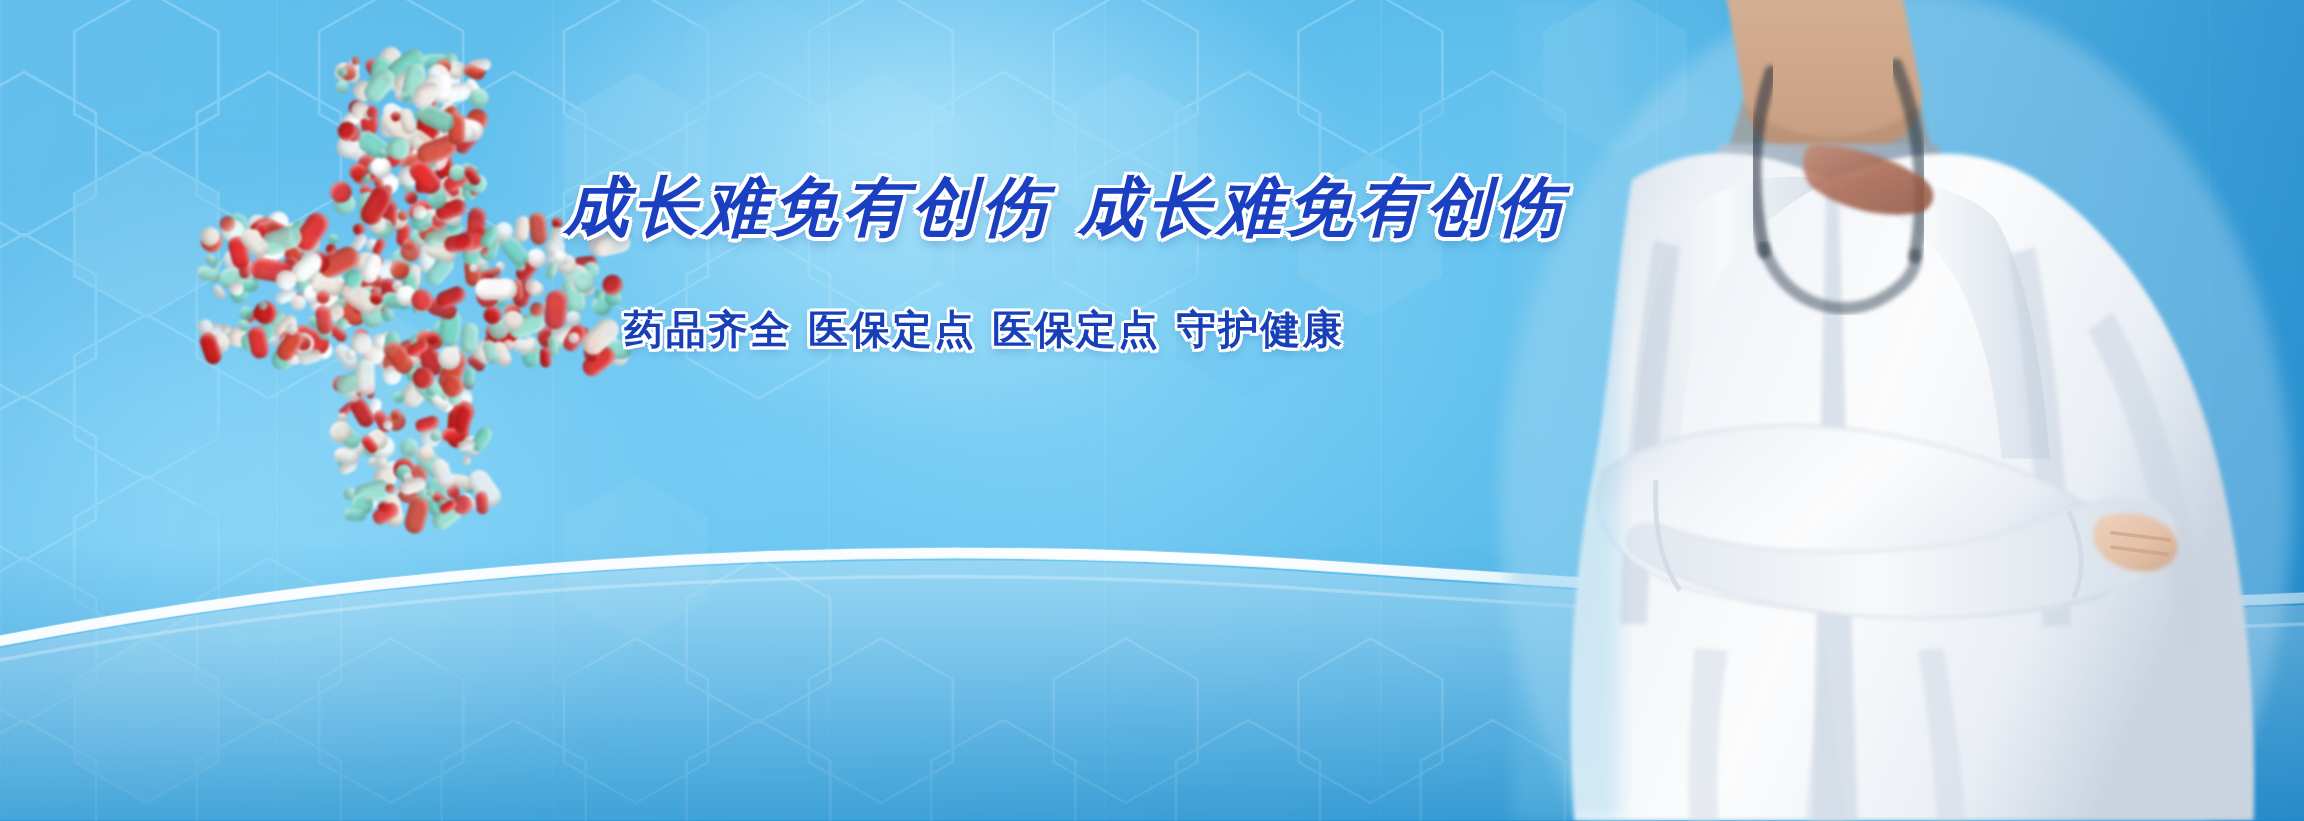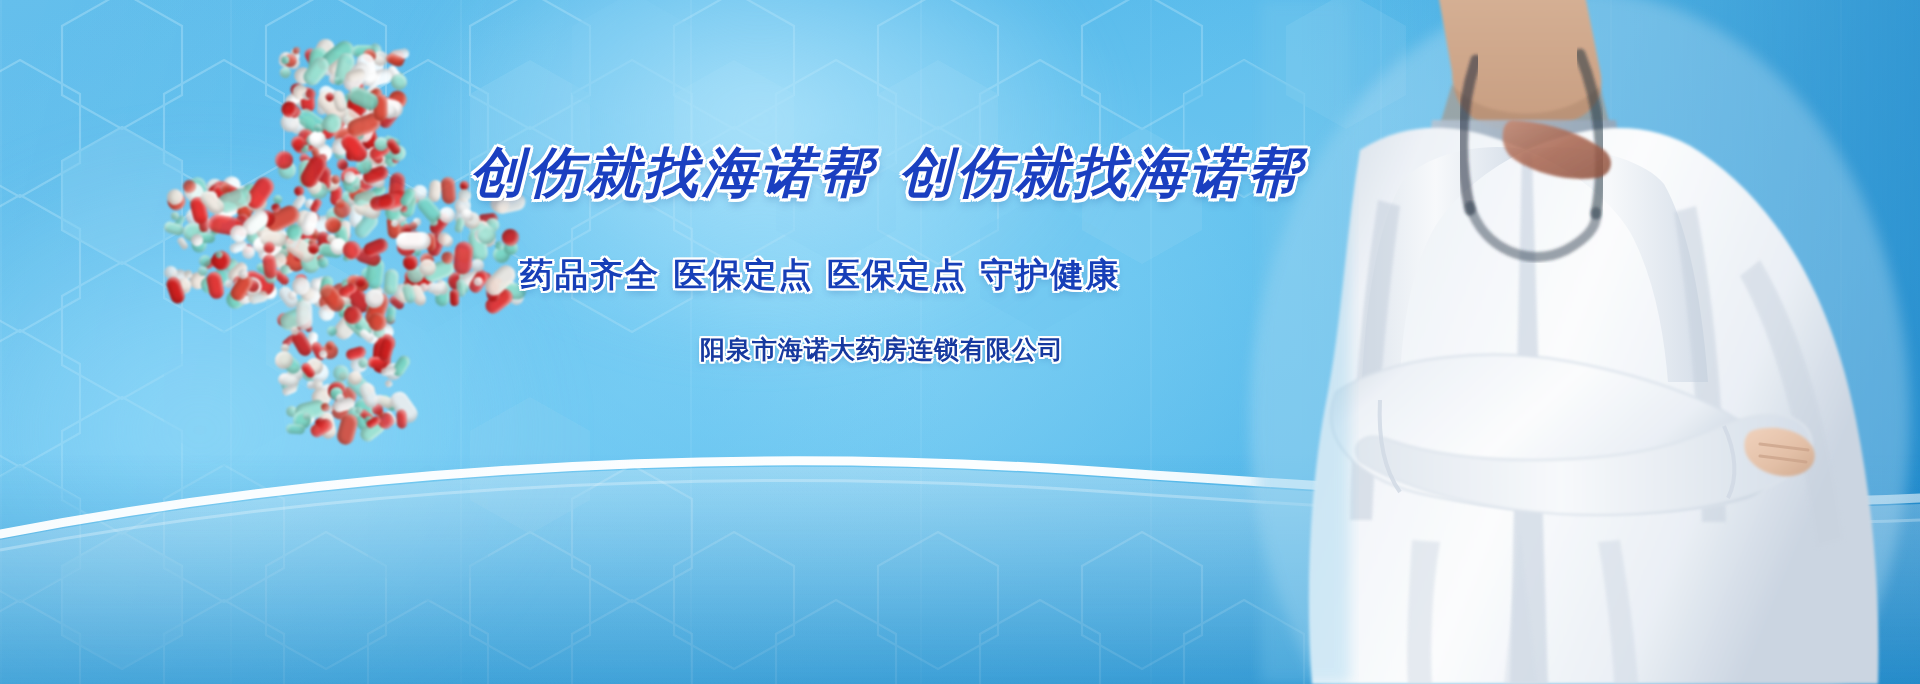--- a/index.html
+++ b/index.html
@@ -815,18 +815,17 @@
 
       <path d="M352,540 C348,600 346,650 348,684 L372,684 C370,640 372,588 380,542 Z" fill="#ccd6e2" opacity=".45" filter="url(#soft)"></path>
       <path d="M560,540 C570,600 576,650 578,684 L554,684 C552,640 546,586 538,542 Z" fill="#ccd6e2" opacity=".45" filter="url(#soft)"></path>
       <path d="M460,530 L478,684 L444,684 Z" fill="#d2dbe6" opacity=".45" filter="url(#soft)"></path>
 
       <rect x="200" y="0" width="90" height="684" fill="#7fc9ec" opacity=".30" filter="url(#edge)"></rect>
     </svg>
   </div>
 
   <div class="textwrap">
-    <div class="headline">创伤就找海诺帮  创伤就找海诺帮</div>
+    <div class="headline">成长难免有创伤  成长难免有创伤</div>
     <div class="subline">药品齐全  医保定点  医保定点  守护健康</div>
-    <div class="company">阳泉市海诺大药房连锁有限公司</div>
   </div>
 
 </div>
 
 </body></html>

